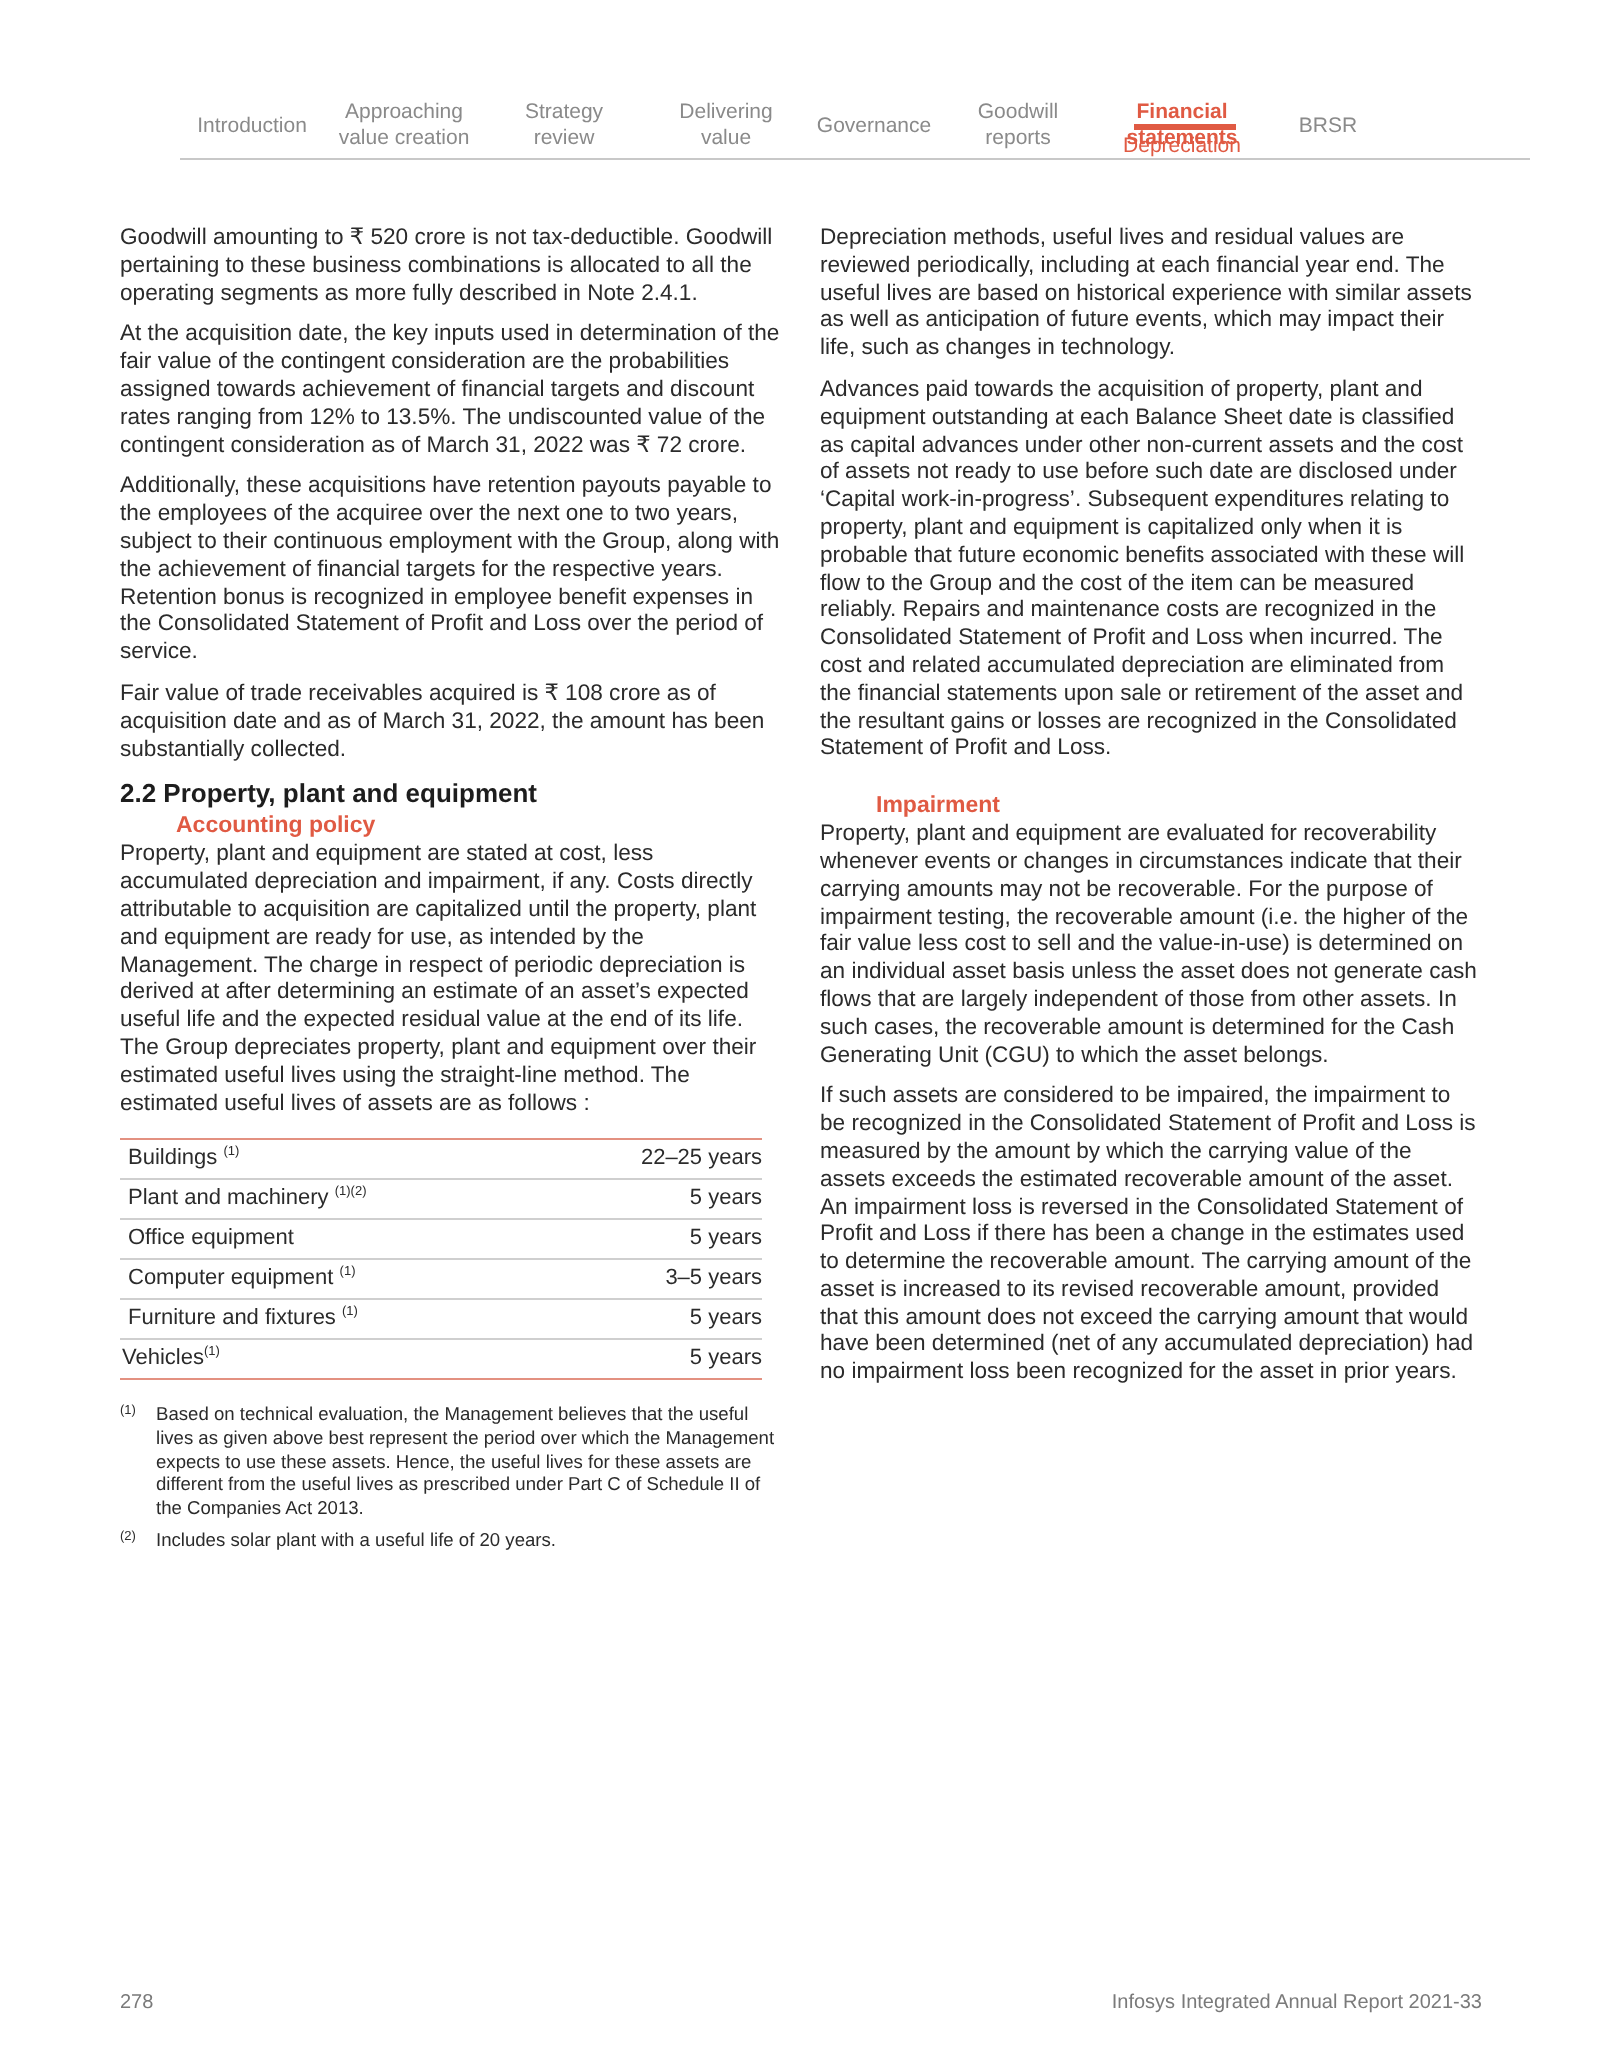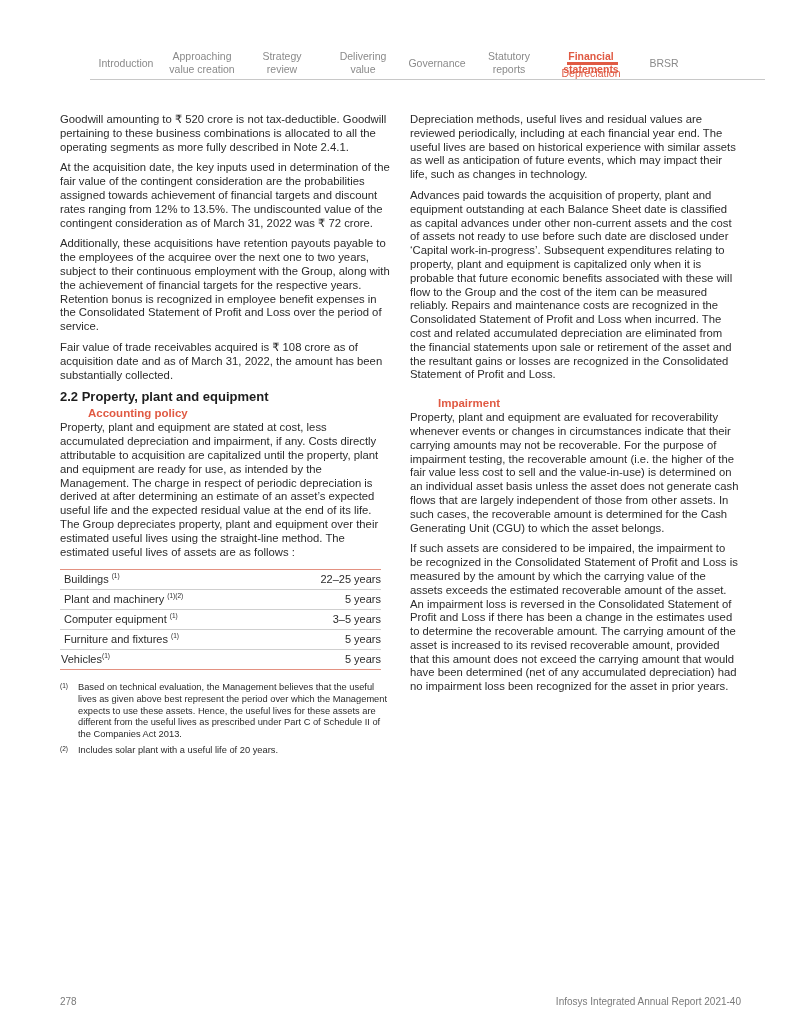--- a/index.html
+++ b/index.html
@@ -56,21 +56,21 @@
     <span>review</span>
   </a>
   <a class="nav-item" style="left:273px">
     <span>Delivering</span><br>
     <span>value</span>
   </a>
   <a class="nav-item single" style="left:347px">
     <span>Governance</span>
   </a>
   <a class="nav-item" style="left:419px">
-    <span>Statutory</span><br>
+    <span>Goodwill</span><br>
     <span>reports</span>
   </a>
   <a class="nav-item active" style="left:501px">
     <span>Financial</span><br>
     <span>statements</span>
   </a>
   <a class="nav-item single" style="left:574px">
     <span>BRSR</span>
   </a>
 </nav>
@@ -88,20 +88,24 @@
   <p>Property, plant and equipment are stated at cost, less accumulated depreciation and impairment, if any. Costs directly attributable to acquisition are capitalized until the property, plant and equipment are ready for use, as intended by the Management. The charge in respect of periodic depreciation is derived at after determining an estimate of an asset’s expected useful life and the expected residual value at the end of its life. The Group depreciates property, plant and equipment over their estimated useful lives using the straight-line method. The estimated useful lives of assets are as follows :</p>
 
   <table class="lives-table">
     <tbody>
       <tr>
         <td><span>Buildings</span> <sup>(1)</sup></td>
         <td class="val">22–25 years</td>
       </tr>
       <tr>
         <td><span>Plant and machinery</span> <sup>(1)(2)</sup></td>
+        <td class="val">5 years</td>
+      </tr>
+      <tr>
+        <td><span>Office equipment</span></td>
         <td class="val">5 years</td>
       </tr>
       <tr>
         <td><span>Computer equipment</span> <sup>(1)</sup></td>
         <td class="val">3–5 years</td>
       </tr>
       <tr>
         <td><span>Furniture and fixtures</span> <sup>(1)</sup></td>
         <td class="val">5 years</td>
       </tr>
@@ -126,13 +130,13 @@
 
 <div class="col right">
   <p class="para">Depreciation methods, useful lives and residual values are reviewed periodically, including at each financial year end. The useful lives are based on historical experience with similar assets as well as anticipation of future events, which may impact their life, such as changes in technology.</p>
   <p class="para">Advances paid towards the acquisition of property, plant and equipment outstanding at each Balance Sheet date is classified as capital advances under other non-current assets and the cost of assets not ready to use before such date are disclosed under ‘Capital work-in-progress’. Subsequent expenditures relating to property, plant and equipment is capitalized only when it is probable that future economic benefits associated with these will flow to the Group and the cost of the item can be measured reliably. Repairs and maintenance costs are recognized in the Consolidated Statement of Profit and Loss when incurred. The cost and related accumulated depreciation are eliminated from the financial statements upon sale or retirement of the asset and the resultant gains or losses are recognized in the Consolidated Statement of Profit and Loss.</p>
   <h3 class="h3 gap">Impairment</h3>
   <p class="para">Property, plant and equipment are evaluated for recoverability whenever events or changes in circumstances indicate that their carrying amounts may not be recoverable. For the purpose of impairment testing, the recoverable amount (i.e. the higher of the fair value less cost to sell and the value-in-use) is determined on an individual asset basis unless the asset does not generate cash flows that are largely independent of those from other assets. In such cases, the recoverable amount is determined for the Cash Generating Unit (CGU) to which the asset belongs.</p>
   <p class="para">If such assets are considered to be impaired, the impairment to be recognized in the Consolidated Statement of Profit and Loss is measured by the amount by which the carrying value of the assets exceeds the estimated recoverable amount of the asset. An impairment loss is reversed in the Consolidated Statement of Profit and Loss if there has been a change in the estimates used to determine the recoverable amount. The carrying amount of the asset is increased to its revised recoverable amount, provided that this amount does not exceed the carrying amount that would have been determined (net of any accumulated depreciation) had no impairment loss been recognized for the asset in prior years.</p>
 </div>
 
 <div class="footer-page">278</div>
-<div class="footer-title">Infosys Integrated Annual Report 2021-40</div>
+<div class="footer-title">Infosys Integrated Annual Report 2021-33</div>
 
 </body></html>

